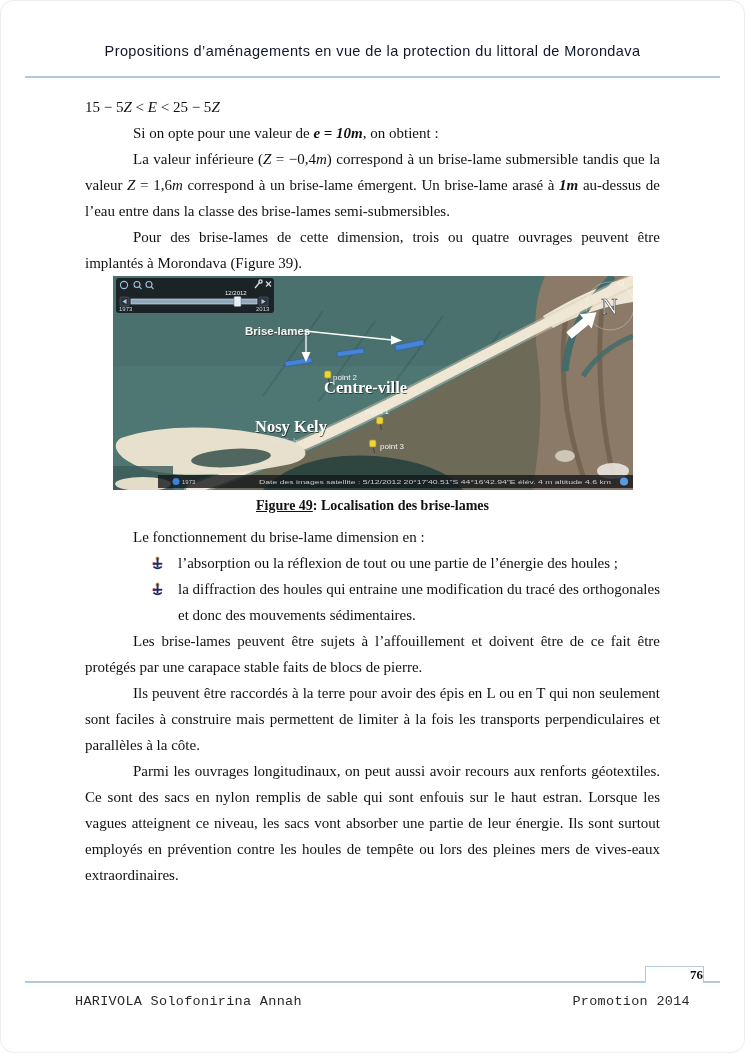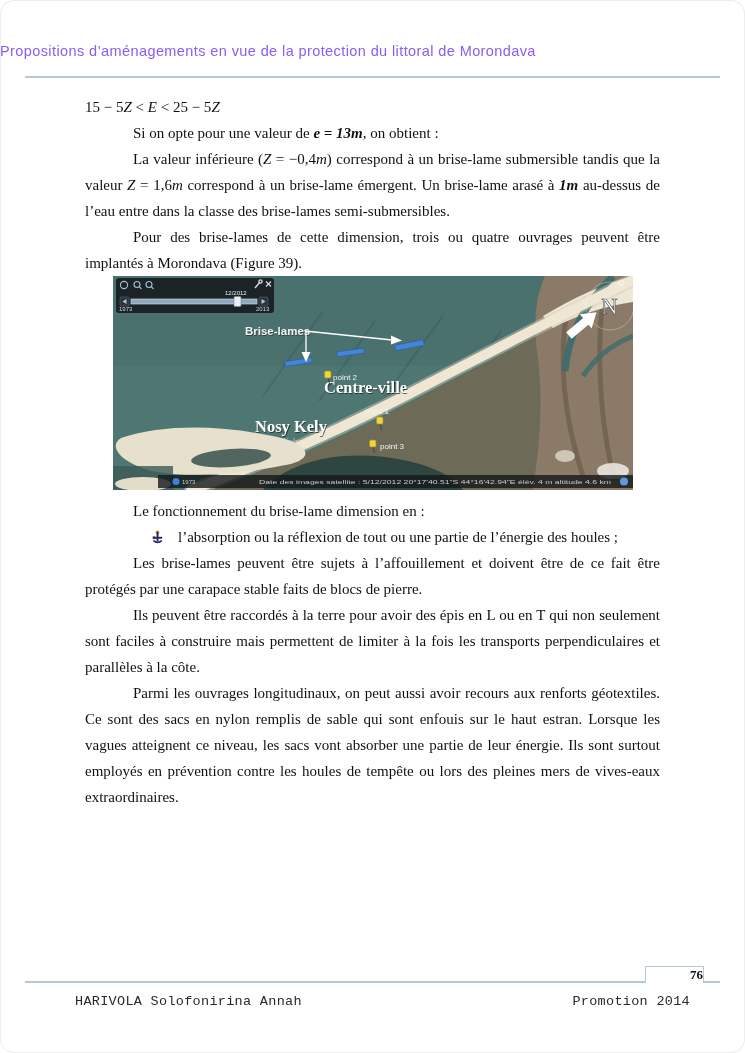--- a/index.html
+++ b/index.html
@@ -9,24 +9,24 @@
     background:#fff;
     font-family:"Liberation Serif","DejaVu Serif",serif;
     color:#111;
     overflow:hidden;
     border-radius:14px;
     box-shadow:inset 0 0 0 1px #ededed;
   }
   
   .hdr{padding-top:40px;}
   .hdr-title{
-    text-align:left;
+    text-align:center;
     font-family:"Liberation Sans","DejaVu Sans",sans-serif;
     font-size:14.5px;line-height:22px;
-    letter-spacing:.4px;color:#8b5cf6;
+    letter-spacing:.4px;color:#0f172a;
   }
   .hdr-rule{margin:14px 25px 0 25px;border-top:2px solid #b3c9da;}
   
   main{padding:16px 85px 0 85px;font-size:15px;line-height:26px;}
   .formula{text-align:left;}
   .para{margin:0;}
   .indent{text-indent:48px;}
   .justify{text-align:justify;}
   .s-n{font-style:normal;}
   .s-i{font-style:italic;}
@@ -66,21 +66,21 @@
 
 <div class="page">
 
   <header class="hdr">
     <div class="hdr-title">Propositions d’aménagements en vue de la protection du littoral de Morondava</div>
     <div class="hdr-rule"></div>
   </header>
 
   <main>
     <div class="formula"><span class="s-n">15 − 5</span><span class="s-i">Z</span><span class="s-n"> &lt; </span><span class="s-i">E</span><span class="s-n"> &lt; 25 − 5</span><span class="s-i">Z</span></div>
-    <div class="para indent"><span class="s-n">Si on opte pour une valeur de </span><span class="s-bi">e = 13m</span><span class="s-n">, on obtient :</span></div>
+    <div class="para indent"><span class="s-n">Si on opte pour une valeur de </span><span class="s-bi">e = 10m</span><span class="s-n">, on obtient :</span></div>
     <p class="para indent justify"><span class="s-n">La valeur inférieure (</span><span class="s-i">Z</span><span class="s-n"> = −0,4</span><span class="s-i">m</span><span class="s-n">) correspond à un brise-lame submersible tandis que la valeur </span><span class="s-i">Z</span><span class="s-n"> = 1,6</span><span class="s-i">m</span><span class="s-n"> correspond à un brise-lame émergent. Un brise-lame arasé à </span><span class="s-bi">1m</span><span class="s-n"> au-dessus de l’eau entre dans la classe des brise-lames semi-submersibles.</span></p>
     <p class="para indent justify">Pour des brise-lames de cette dimension, trois ou quatre ouvrages peuvent être implantés à Morondava (Figure 39).</p>
 
     <figure>
       <div class="map-wrap">
         <svg width="520" height="214" viewBox="0 0 520 214">
 
           <rect width="520" height="214" fill="#4e7672"></rect>
           <rect width="520" height="90" fill="#486f6c" opacity=".7"></rect>
           <g stroke="#2c4f4d" stroke-width="2" opacity=".3">
@@ -193,35 +193,48 @@
             <circle cx="497" cy="30" r="24" fill="none" stroke="#ffffff" stroke-width="1" opacity=".3"></circle>
             <circle cx="508" cy="7" r="2.5" fill="none" stroke="#ffffff" stroke-width="1" opacity=".55"></circle>
             <text class="ge-serif" x="488" y="38" font-size="23" fill="#fdfdfd" stroke="#3a4450" stroke-width=".5">N</text>
             <g transform="rotate(-40 468 49)">
               <rect x="452" y="45" width="23" height="8.5" fill="#fff"></rect>
               <polygon points="474,40 474,58.5 488,49.2" fill="#fff"></polygon>
             </g>
           </g>
         </svg>
       </div>
+      <figcaption>
+        <span class="cap-label">Figure 49</span><span>: </span><span>Localisation des brise-lames</span>
+      </figcaption>
     </figure>
 
     <p class="para indent" style="margin-top:8px;">Le fonctionnement du brise-lame dimension en :</p>
 
     <ul class="anchors">
       <li>
         <svg class="bullet-ico" viewBox="0 0 13 15">
           <circle cx="6.5" cy="2.6" r="2" fill="#f0a32e"></circle>
           <rect x="1.6" y="6.4" width="2.8" height="2.8" fill="#c23b2e"></rect>
           <rect x="5.6" y="1.6" width="1.9" height="9.6" fill="#1f2a66"></rect>
           <rect x="2.2" y="6.8" width="9" height="1.9" fill="#1f2a66"></rect>
           <path d="M2.4,10.6 Q6.5,14 10.8,10.6" stroke="#1f2a66" stroke-width="1.7" fill="none"></path>
         </svg>
         <span>l’absorption ou la réflexion de tout ou une partie de l’énergie des houles ;</span>
       </li>
+      <li>
+        <svg class="bullet-ico" viewBox="0 0 13 15">
+          <circle cx="6.5" cy="2.6" r="2" fill="#f0a32e"></circle>
+          <rect x="1.6" y="6.4" width="2.8" height="2.8" fill="#c23b2e"></rect>
+          <rect x="5.6" y="1.6" width="1.9" height="9.6" fill="#1f2a66"></rect>
+          <rect x="2.2" y="6.8" width="9" height="1.9" fill="#1f2a66"></rect>
+          <path d="M2.4,10.6 Q6.5,14 10.8,10.6" stroke="#1f2a66" stroke-width="1.7" fill="none"></path>
+        </svg>
+        <span>la diffraction des houles qui entraine une modification du tracé des orthogonales et donc des mouvements sédimentaires.</span>
+      </li>
     </ul>
 
     <p class="para indent justify">Les brise-lames peuvent être sujets à l’affouillement et doivent être de ce fait être protégés par une carapace stable faits de blocs de pierre.</p>
     <p class="para indent justify">Ils peuvent être raccordés à la terre pour avoir des épis en L ou en T qui non seulement sont faciles à construire mais permettent de limiter à la fois les transports perpendiculaires et parallèles à la côte.</p>
     <p class="para indent justify">Parmi les ouvrages longitudinaux, on peut aussi avoir recours aux renforts géotextiles. Ce sont des sacs en nylon remplis de sable qui sont enfouis sur le haut estran. Lorsque les vagues atteignent ce niveau, les sacs vont absorber une partie de leur énergie. Ils sont surtout employés en prévention contre les houles de tempête ou lors des pleines mers de vives-eaux extraordinaires.</p>
   </main>
 
   <div class="ftr-rule"></div>
   <div class="page-tab">
     <span>76</span>

